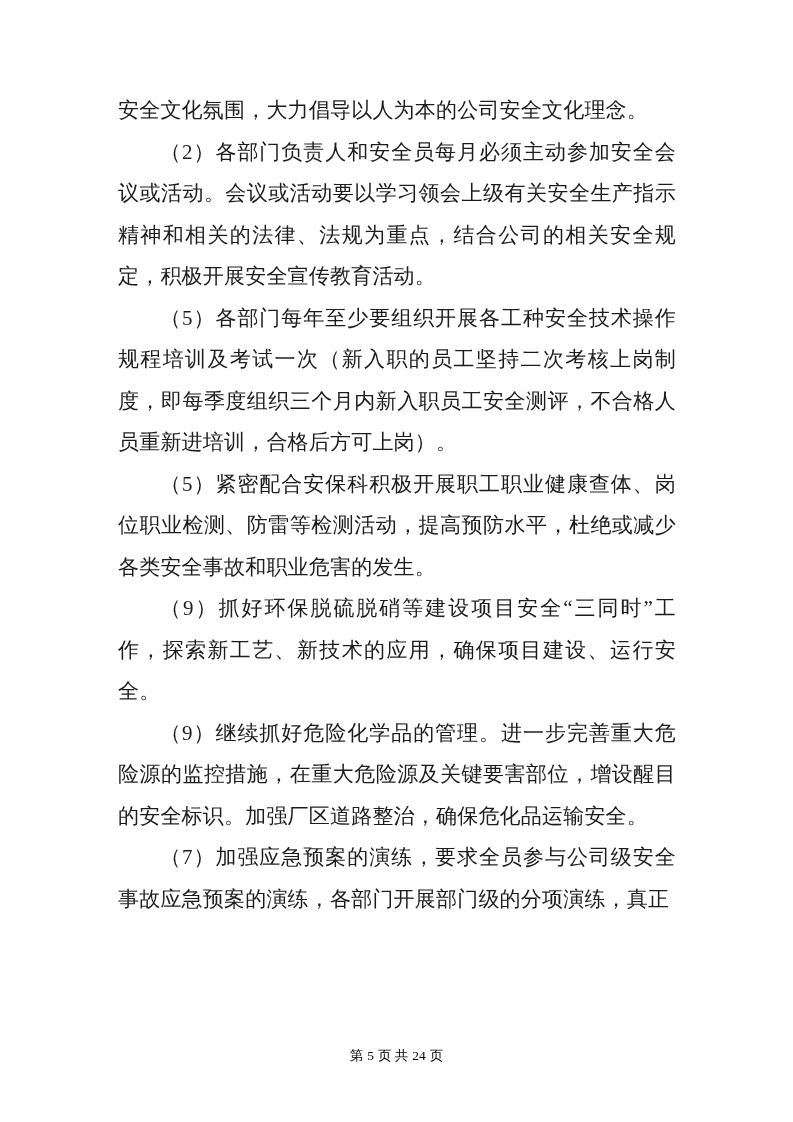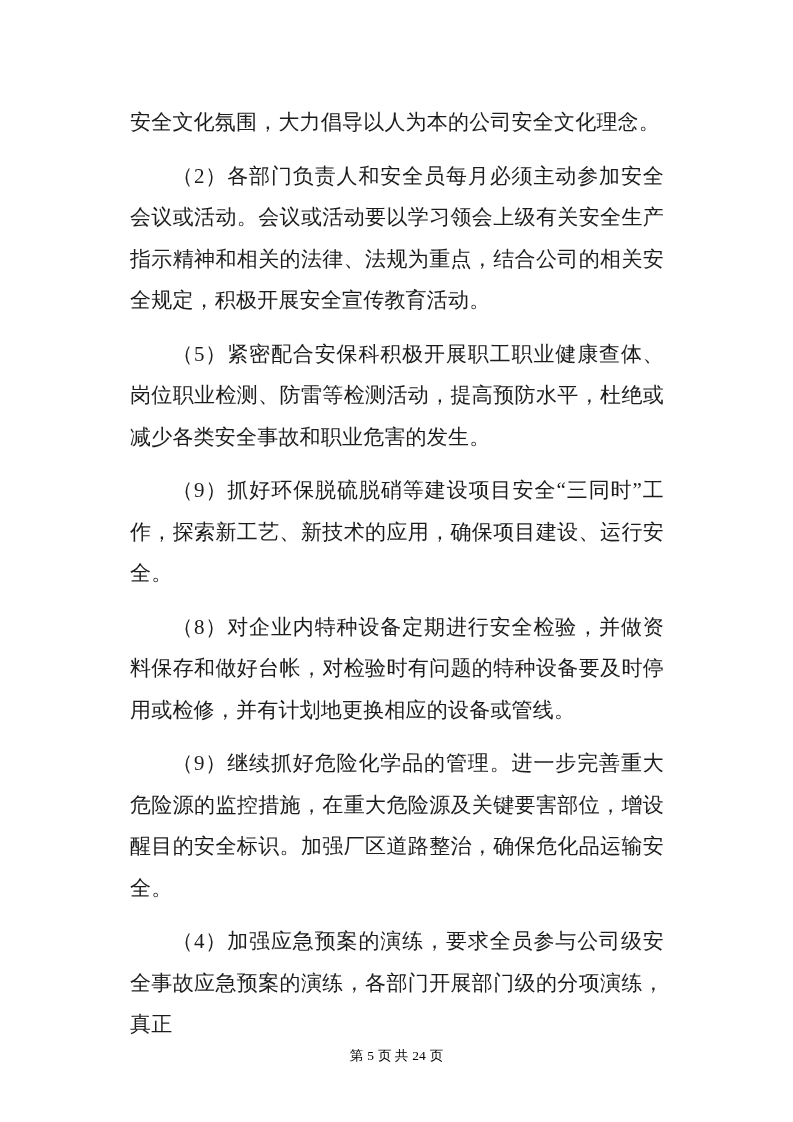--- a/index.html
+++ b/index.html
@@ -20,21 +20,21 @@
     inset: 0;
     background: #ffffff;
   }
   .text-block {
     position: absolute;
     left: 118px;
     top: 90px;
     width: 558px;
   }
   .text-block p {
-    margin: 12px;
+    margin: 0;
     padding: 0;
     font-size: 21px;
     line-height: 41.5px;
     text-align: justify;
     text-indent: 2em;
     letter-spacing: 0.2px;
   }
   .text-block p.no-indent {
     text-indent: 0;
   }
@@ -53,24 +53,24 @@
   }
 </style>
 </head>
 <body>
 
 <div class="page">
 
   <div class="text-block">
     <p class="no-indent">安全文化氛围，大力倡导以人为本的公司安全文化理念。</p>
     <p>（2）各部门负责人和安全员每月必须主动参加安全会议或活动。会议或活动要以学习领会上级有关安全生产指示精神和相关的法律、法规为重点，结合公司的相关安全规定，积极开展安全宣传教育活动。</p>
+    <p>（5）各部门每年至少要组织开展各工种安全技术操作规程培训及考试一次（新入职的员工坚持二次考核上岗制度，即每季度组织三个月内新入职员工安全测评，不合格人员重新进培训，合格后方可上岗）。</p>
     <p>（5）紧密配合安保科积极开展职工职业健康查体、岗位职业检测、防雷等检测活动，提高预防水平，杜绝或减少各类安全事故和职业危害的发生。</p>
     <p>（9）抓好环保脱硫脱硝等建设项目安全“三同时”工作，探索新工艺、新技术的应用，确保项目建设、运行安全。</p>
-    <p>（8）对企业内特种设备定期进行安全检验，并做资料保存和做好台帐，对检验时有问题的特种设备要及时停用或检修，并有计划地更换相应的设备或管线。</p>
     <p>（9）继续抓好危险化学品的管理。进一步完善重大危险源的监控措施，在重大危险源及关键要害部位，增设醒目的安全标识。加强厂区道路整治，确保危化品运输安全。</p>
-    <p>（4）加强应急预案的演练，要求全员参与公司级安全事故应急预案的演练，各部门开展部门级的分项演练，真正</p>
+    <p>（7）加强应急预案的演练，要求全员参与公司级安全事故应急预案的演练，各部门开展部门级的分项演练，真正</p>
   </div>
 
   <div class="page-footer">
     <span>第</span><span>5</span><span>页 共</span><span>24</span><span>页</span>
   </div>
 
 </div>
 
 </body></html>

